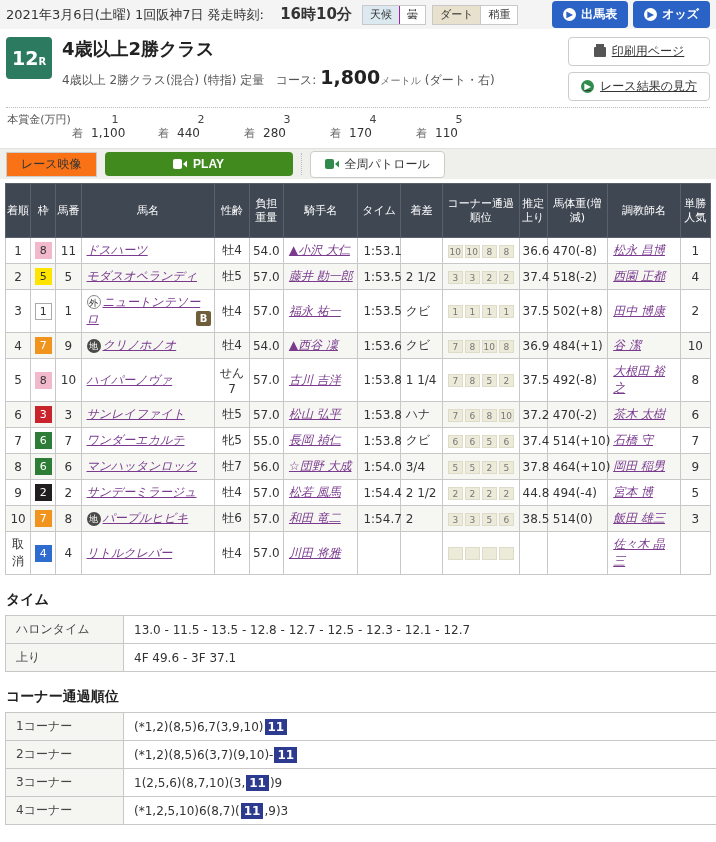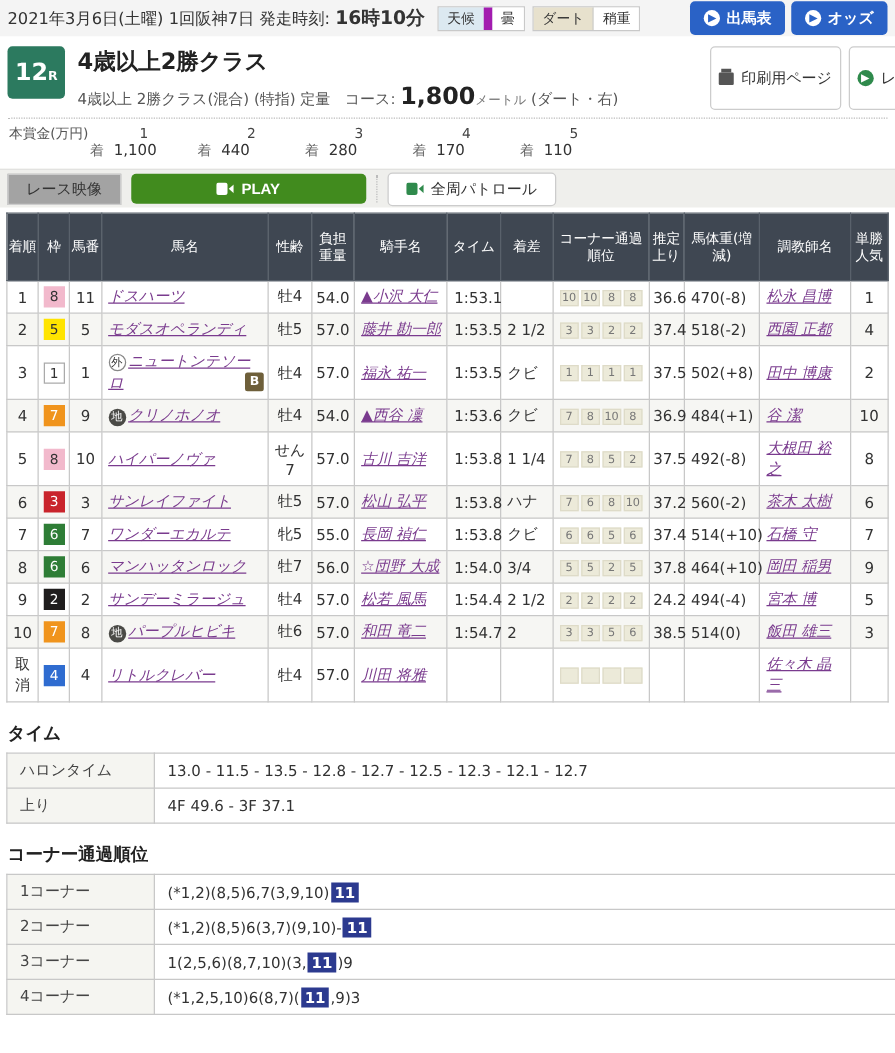--- a/index.html
+++ b/index.html
@@ -13,25 +13,25 @@
   a { cursor: pointer; }
   .lnk { color: #7a3b8e; text-decoration: underline; font-style: italic; }
 
   
   .topbar {
     background: #f4f4f4;
     display: flex; align-items: center;
     padding: 3px 6px; height: 29px;
   }
   .dateinfo { font-size: 13px; color: #333; white-space: nowrap; }
-  .starttime { font-weight: bold; font-size: 15px; }
+  .starttime { font-weight: bold; font-size: 15px; margin-left: 12px; }
   .tags { display: flex; margin-left: 10px; }
   .tag { display: flex; margin-right: 6px; border: 1px solid #c9c9c9; }
   .tag span { padding: 1px 7px; font-size: 11px; line-height: 16px; }
-  .tag .tlabel-w { background: #dce9f1; border-right: 7px solid #a21caf; }
+  .tag .tlabel-w { background: #dce9f1; border-right: 1px solid #a21caf; }
   .tag .tlabel-d { background: #e7e1cd; border-right: 1px solid #c9c9c9; }
   .tag .tval { background: #fff; }
   .topbtns { margin-left: auto; display: flex; gap: 5px; }
   .bluebtn {
     background: #2a62c6; color: #fff; font-size: 12px; font-weight: bold;
     border: none; border-radius: 4px; padding: 5px 11px;
     display: inline-flex; align-items: center; gap: 5px; cursor: pointer;
   }
   .circ-ico {
     display: inline-block; width: 13px; height: 13px; line-height: 13px;
@@ -46,21 +46,21 @@
     background: #2c7a5f; color: #fff; width: 46px; height: 42px;
     border-radius: 4px; display: flex; align-items: center; justify-content: center;
     font-weight: bold; font-size: 19px; flex: none;
   }
   .raceno small { font-size: 10px; margin-top: 6px; }
   .racetitlebox { margin-left: 10px; flex: 1; }
   .racetitle { font-size: 18px; font-weight: bold; color: #222; }
   .racecond { font-size: 12px; color: #555; margin-top: 5px; }
   .racecond b { font-size: 19px; color: #222; }
   .racecond .small { font-size: 10px; color: #777; }
-  .sidebtns { width: 142px; flex: none; display: flex; gap: 6px; }
+  .sidebtns { width: 142px; flex: none; display: flex; flex-direction: column; gap: 6px; text-decoration: underline; }
   .wbtn {
     background: #fff; border: 1px solid #ccc; border-radius: 4px;
     padding: 5px 6px; font-size: 12px; color: #333; cursor: pointer;
     display: flex; align-items: center; justify-content: center; gap: 6px; white-space: nowrap;
   }
   .prn-ico { display:inline-block; width:12px; height:10px; background:#555; position:relative; border-radius:1px; }
   .prn-ico:before { content:""; position:absolute; top:-3px; left:2px; width:8px; height:3px; background:#555; }
 
   .prizebar {
     margin: 2px 6px 0; border-top: 1px dotted #bbb;
@@ -70,21 +70,21 @@
   .prizeitem { display: flex; flex-direction: column; width: 86px; font-size: 12px; }
   .prizeitem .rk { font-size: 11px; color: #444; }
   .prizeitem .amt-line { display: flex; gap: 8px; }
   .prizeitem .chaku { font-size: 11px; color: #666; }
 
   
   .videobar {
     background: #efefec; border-top: 1px solid #e2e2e0;
     display: flex; align-items: center; padding: 4px 6px; gap: 8px; height: 31px;
   }
-  .vlabel { background: #a3a3a3; border: 1px solid #ccc; padding: 3px 14px; font-size: 12px; }
+  .vlabel { background: #f97316; border: 1px solid #ccc; padding: 3px 14px; font-size: 12px; }
   .playbtn {
     background: #418b1e; color: #fff; border: none; border-radius: 4px;
     width: 188px; padding: 5px 0; font-weight: bold; font-size: 12px;
     display: inline-flex; align-items: center; justify-content: center; gap: 6px; cursor: pointer;
   }
   .vsep { border-left: 1px dotted #bbb; height: 22px; }
   .patrolbtn {
     background: #fff; border: 1px solid #ccc; border-radius: 4px;
     padding: 4px 14px; font-size: 12px; color: #333; cursor: pointer;
     display: inline-flex; align-items: center; gap: 6px;
@@ -384,21 +384,21 @@
       <td class="c"><span class="frame f3">3</span></td>
       <td class="c">3</td>
       <td class="lt"><a class="lnk">サンレイファイト</a></td>
       <td class="c">牡5</td>
       <td class="c">57.0</td>
       <td class="lt"><a class="lnk">松山 弘平</a></td>
       <td class="lt">1:53.8</td>
       <td class="lt">ハナ</td>
       <td class="c"><span class="cb">7</span><span class="cb">6</span><span class="cb">8</span><span class="cb">10</span></td>
       <td class="rt">37.2</td>
-      <td class="lt">560(-2)</td>
+      <td class="lt">470(-2)</td>
       <td class="lt"><a class="lnk">茶木 太樹</a></td>
       <td class="c">6</td>
     </tr>
     <tr>
       <td class="c">7</td>
       <td class="c"><span class="frame f6">6</span></td>
       <td class="c">7</td>
       <td class="lt"><a class="lnk">ワンダーエカルテ</a></td>
       <td class="c">牝5</td>
       <td class="c">55.0</td>
@@ -431,21 +431,21 @@
       <td class="c">9</td>
       <td class="c"><span class="frame f2">2</span></td>
       <td class="c">2</td>
       <td class="lt"><a class="lnk">サンデーミラージュ</a></td>
       <td class="c">牡4</td>
       <td class="c">57.0</td>
       <td class="lt"><a class="lnk">松若 風馬</a></td>
       <td class="lt">1:54.4</td>
       <td class="lt">2 1/2</td>
       <td class="c"><span class="cb">2</span><span class="cb">2</span><span class="cb">2</span><span class="cb">2</span></td>
-      <td class="rt">24.2</td>
+      <td class="rt">44.8</td>
       <td class="lt">494(-4)</td>
       <td class="lt"><a class="lnk">宮本 博</a></td>
       <td class="c">5</td>
     </tr>
     <tr>
       <td class="c">10</td>
       <td class="c"><span class="frame f7">7</span></td>
       <td class="c">8</td>
       <td class="lt"><span class="mark filled">地</span><a class="lnk">パープルヒビキ</a></td>
       <td class="c">牡6</td>

